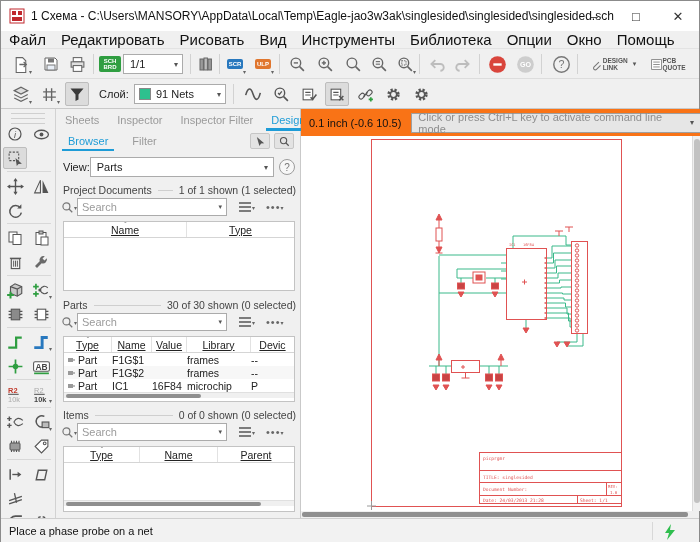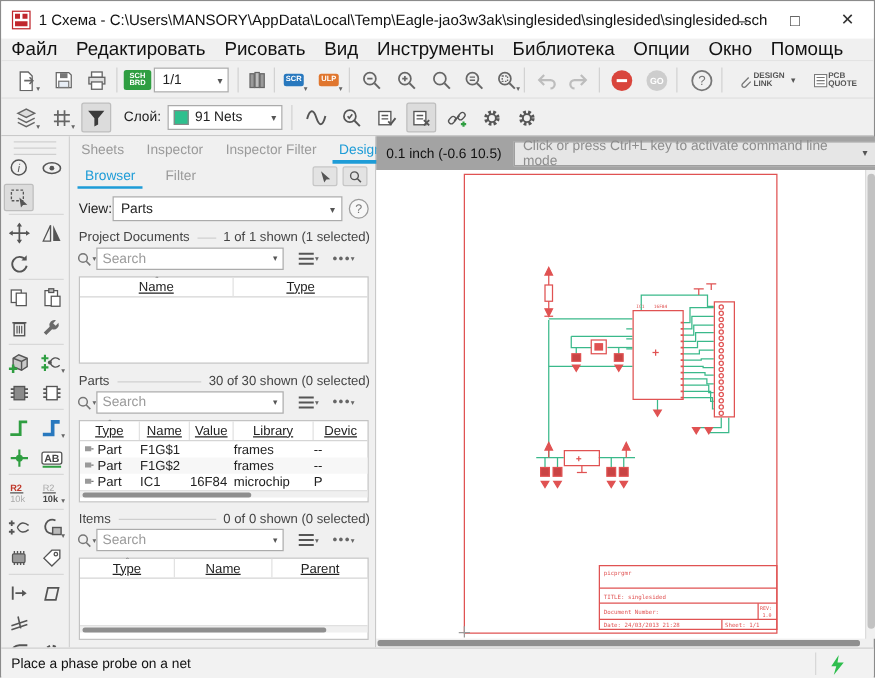--- a/index.html
+++ b/index.html
@@ -71,21 +71,21 @@
   .table { position:absolute; left:7px; width:232px; background:#fff; border:1px solid #c3c3c3; font-size:10.5px; }
   .thead { display:grid; border-bottom:1px solid #d5d5d5; height:16px; align-items:center; text-align:center; color:#222; position:relative; }
   .thead .col { border-right:1px solid #e2e2e2; height:100%; display:flex; align-items:center; justify-content:center;text-decoration:underline; }
   .trow { display:grid; height:13px; align-items:center; }
   .trow.sel { background:#1e9cd7; color:#fff; }
   .sortcaret { position:absolute; top:-1px; font-size:7px; color:#777; left:0; width:100%; text-align:center; }
   .hscroll { height:6px; background:#f0f0f0; position:relative; border-top:1px solid #e0e0e0; }
   .hscroll .thumb { position:absolute; top:1px; height:4px; background:#8f8f8f; border-radius:2px; }
 
   
-  .coordrow { position:absolute; left:300px; top:108px; width:400px; height:27px; background:#a3a3a3; display:flex; align-items:center; }
+  .coordrow { position:absolute; left:300px; top:108px; width:400px; height:27px; background:#f97316; display:flex; align-items:center; }
   .coordtext { font-size:11px; color:#111; margin-left:8px; white-space:nowrap; }
   .cmdcombo { margin-left:10px; width:293px; height:20px; background:#e6e6e6; border:1px solid #9f9f9f; display:flex; align-items:center; padding:0 6px; color:#8d8d8d; font-size:11px; }
   .cmdcombo .arrow { margin-left:auto; font-size:8px; color:#555; }
 
   .canvas { position:absolute; left:300px; top:135px; width:391px; height:375px; background:#ffffff; }
   .vscroll { position:absolute; left:691px; top:135px; width:9px; height:375px; background:#f0f0f0; border-left:1px solid #dcdcdc; }
   .vscroll .thumb { position:absolute; left:1px; top:3px; width:6px; height:364px; background:#c2c2c2; border-radius:3px; }
   .hscroll2 { position:absolute; left:300px; top:510px; width:391px; height:7px; background:#f0f0f0; }
   .hscroll2 .thumb { position:absolute; left:1px; top:1px; width:386px; height:5px; background:#8f8f8f; border-radius:2px; }
 

